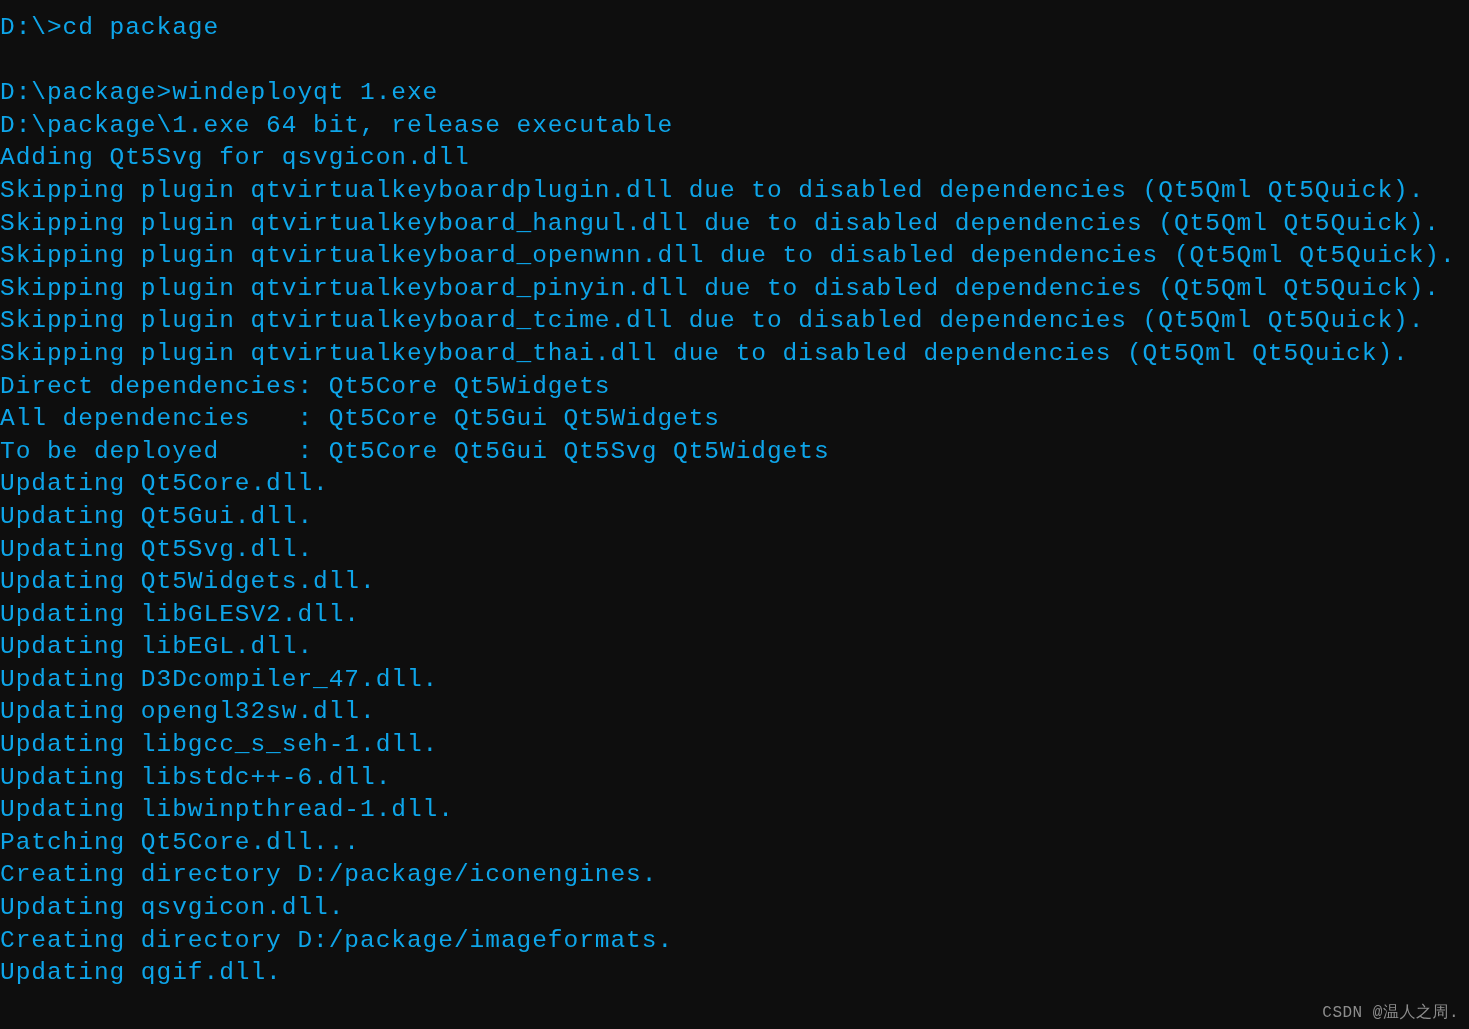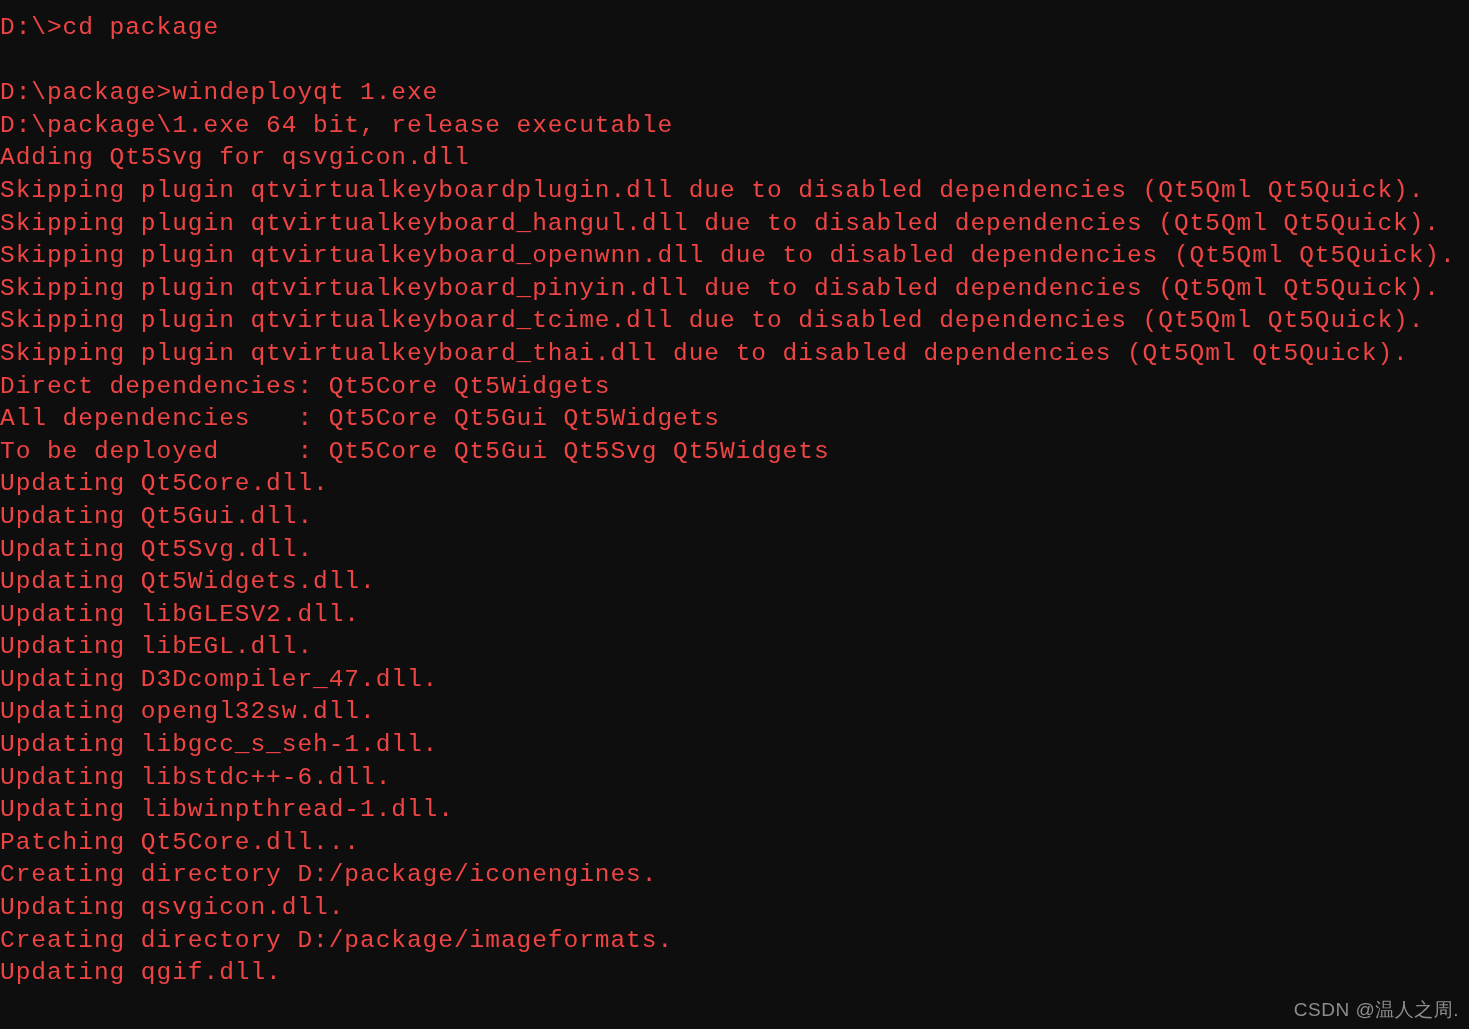--- a/index.html
+++ b/index.html
@@ -36,31 +36,31 @@
     text-rendering: optimizeLegibility;
   }
   .line {
     display: block;
     height: 32.6px;
     white-space: pre;
     overflow: hidden;
     font-family: "Liberation Mono", "DejaVu Sans Mono", monospace;
     font-size: 24.5px;
     letter-spacing: 0.95px;
-    color: #ef4444;
+    color: #0ea5e9;
   }
   .line.blank {
     color: transparent;
   }
   #watermark {
     position: absolute;
     right: 10px;
     bottom: 6px;
-    font-family: Liberation Sans, sans-serif;
-    font-size: 19px;
+    font-family: Liberation Mono, monospace;
+    font-size: 16px;
     color: #8d8d8d;
     letter-spacing: 0.5px;
     white-space: nowrap;
   }
 </style>
 </head>
 <body>
 
 <div id="terminal">
   <div id="console-output"><span class="line">D:\&gt;cd package</span><span class="line blank">&nbsp;</span><span class="line">D:\package&gt;windeployqt 1.exe</span><span class="line">D:\package\1.exe 64 bit, release executable</span><span class="line">Adding Qt5Svg for qsvgicon.dll</span><span class="line">Skipping plugin qtvirtualkeyboardplugin.dll due to disabled dependencies (Qt5Qml Qt5Quick).</span><span class="line">Skipping plugin qtvirtualkeyboard_hangul.dll due to disabled dependencies (Qt5Qml Qt5Quick).</span><span class="line">Skipping plugin qtvirtualkeyboard_openwnn.dll due to disabled dependencies (Qt5Qml Qt5Quick).</span><span class="line">Skipping plugin qtvirtualkeyboard_pinyin.dll due to disabled dependencies (Qt5Qml Qt5Quick).</span><span class="line">Skipping plugin qtvirtualkeyboard_tcime.dll due to disabled dependencies (Qt5Qml Qt5Quick).</span><span class="line">Skipping plugin qtvirtualkeyboard_thai.dll due to disabled dependencies (Qt5Qml Qt5Quick).</span><span class="line">Direct dependencies: Qt5Core Qt5Widgets</span><span class="line">All dependencies   : Qt5Core Qt5Gui Qt5Widgets</span><span class="line">To be deployed     : Qt5Core Qt5Gui Qt5Svg Qt5Widgets</span><span class="line">Updating Qt5Core.dll.</span><span class="line">Updating Qt5Gui.dll.</span><span class="line">Updating Qt5Svg.dll.</span><span class="line">Updating Qt5Widgets.dll.</span><span class="line">Updating libGLESV2.dll.</span><span class="line">Updating libEGL.dll.</span><span class="line">Updating D3Dcompiler_47.dll.</span><span class="line">Updating opengl32sw.dll.</span><span class="line">Updating libgcc_s_seh-1.dll.</span><span class="line">Updating libstdc++-6.dll.</span><span class="line">Updating libwinpthread-1.dll.</span><span class="line">Patching Qt5Core.dll...</span><span class="line">Creating directory D:/package/iconengines.</span><span class="line">Updating qsvgicon.dll.</span><span class="line">Creating directory D:/package/imageformats.</span><span class="line">Updating qgif.dll.</span></div>

